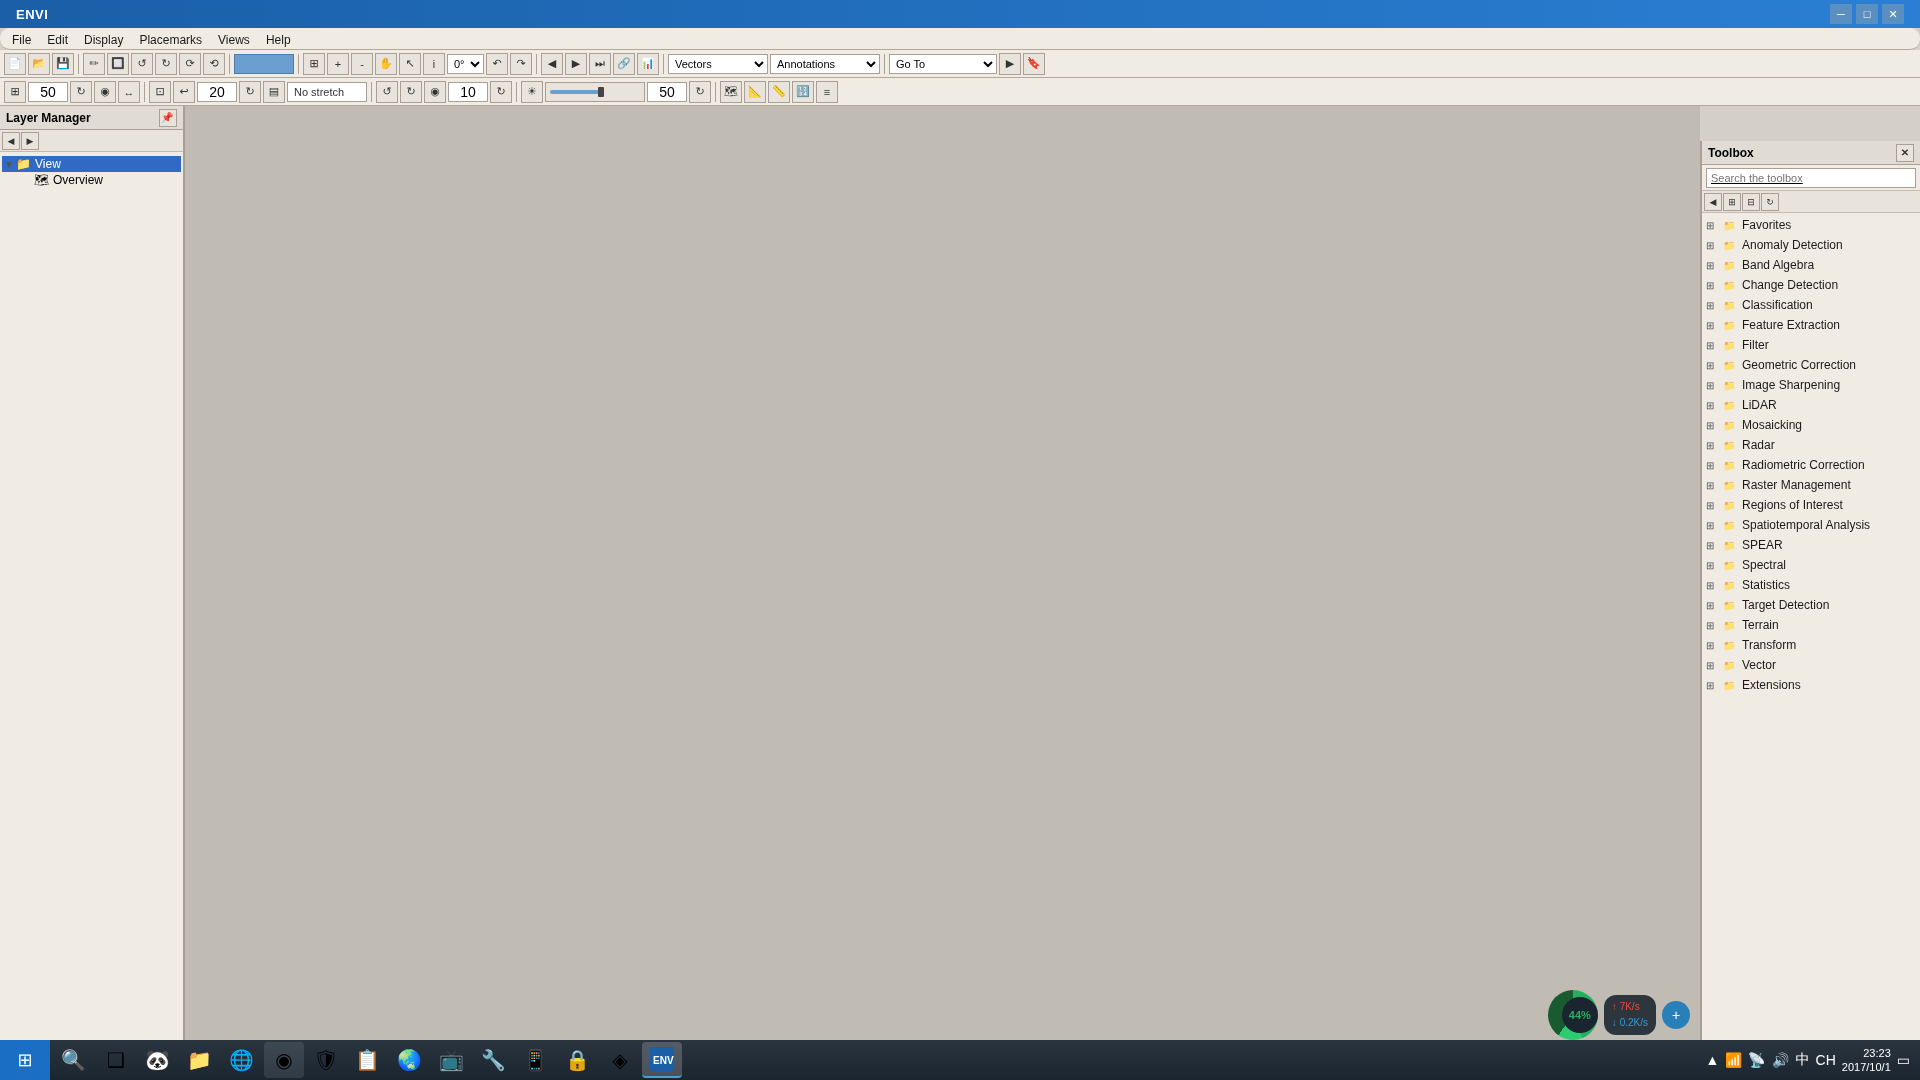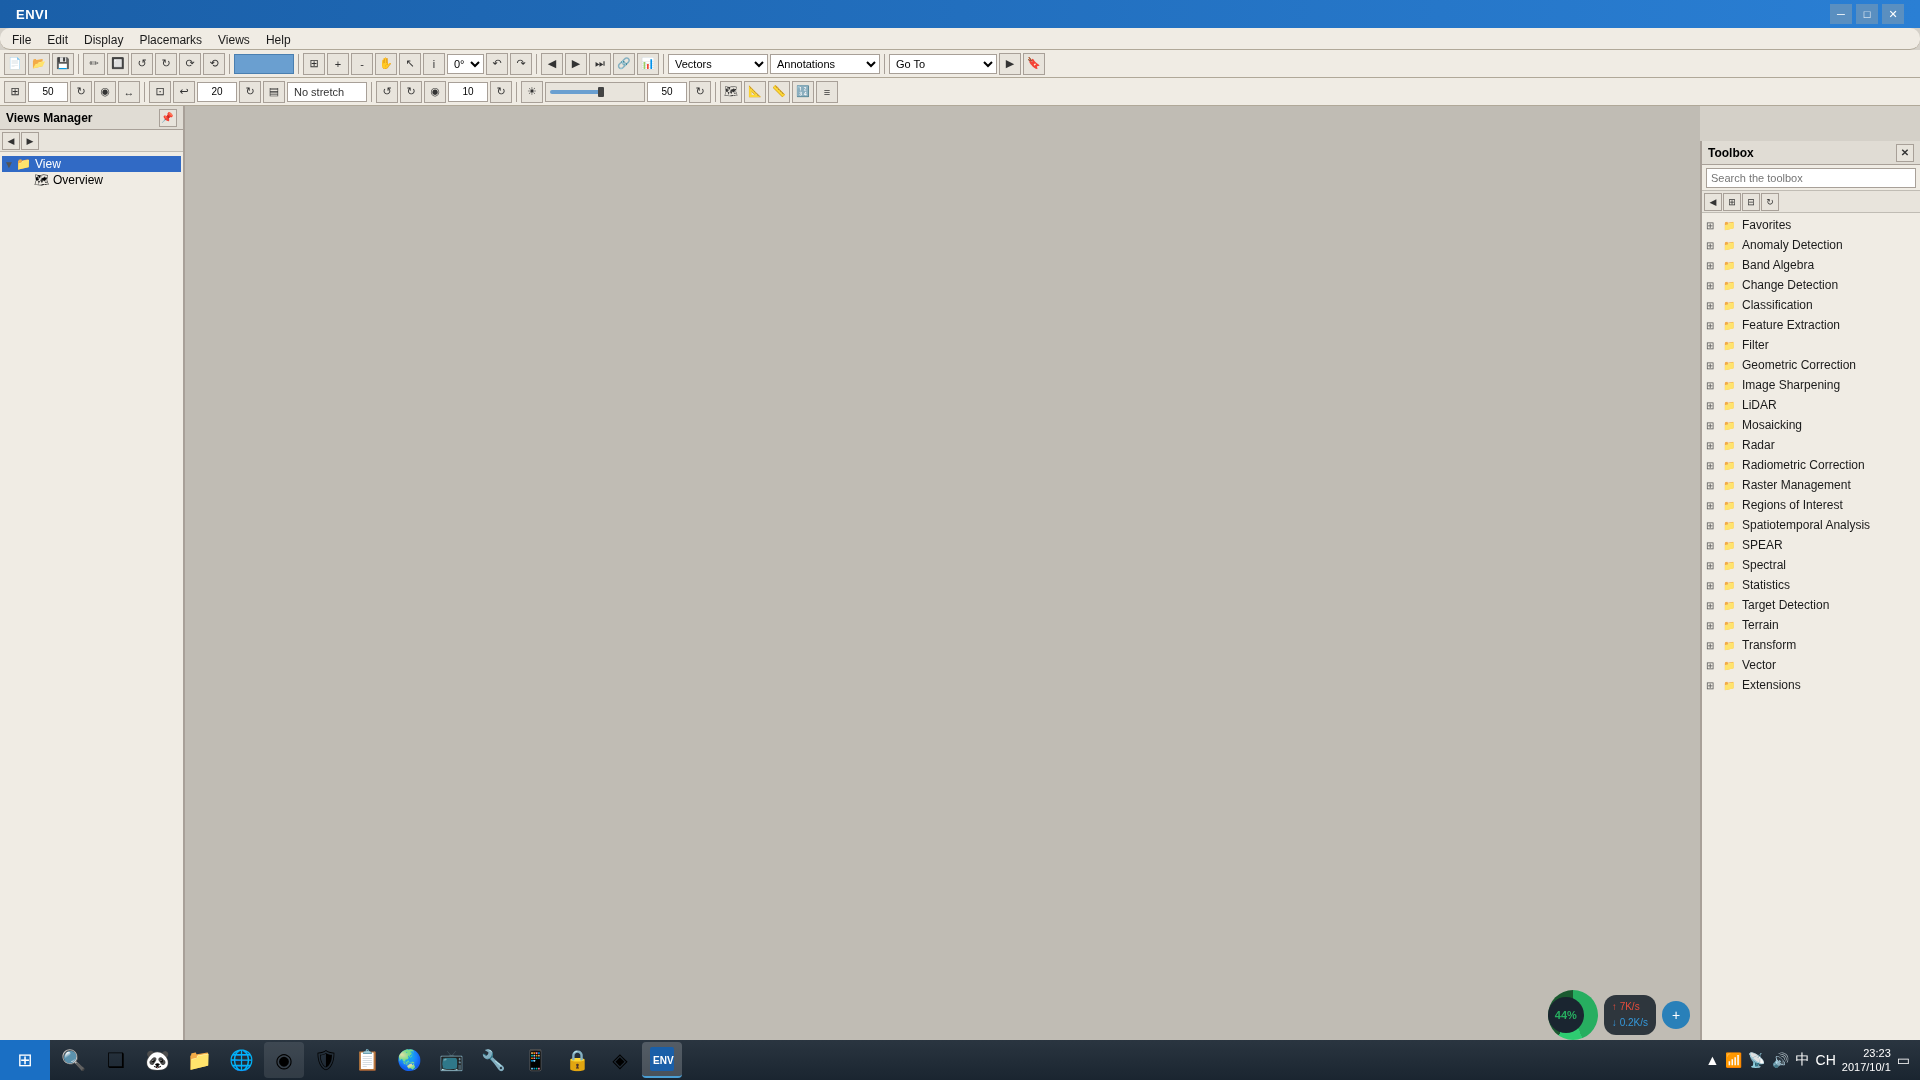--- a/index.html
+++ b/index.html
@@ -62,21 +62,21 @@
       width: 22px; height: 22px; background: #e8e4dc; border: 1px solid #a8a098;
       display: flex; align-items: center; justify-content: center; cursor: pointer;
       font-size: 11px; color: #333;
     }
     .tb-sep { width: 1px; height: 20px; background: #a8a098; margin: 0 2px; }
     .tb-select {
       height: 20px; font-size: 11px; border: 1px solid #a8a098; background: white;
       padding: 0 2px; cursor: pointer;
     }
     .tb-input {
-      height: 20px; width: 40px; font-size: 10px; border: 1px solid #a8a098;
+      height: 20px; width: 40px; font-size: 14px; border: 1px solid #a8a098;
       background: white; padding: 0 2px; text-align: center;
     }
     .tb-label {
       font-size: 11px; color: #333; padding: 0 3px;
       background: white; border: 1px solid #a8a098; height: 20px;
       display: flex; align-items: center; padding: 0 6px; min-width: 80px;
     }
     .tb-blue-box {
       background: #6a9fd0; border: 1px solid #4a7fb0; height: 20px;
       width: 60px; display: flex; align-items: center; justify-content: center;
@@ -158,20 +158,21 @@
       padding: 0 6px;
       border-bottom: 1px solid #a8a098;
       font-size: 12px; font-weight: bold;
     }
     #toolbox-search {
       height: 26px;
       display: flex;
       align-items: center;
       padding: 2px 4px;
       border-bottom: 1px solid #c0bcb4;
+      text-decoration: underline;
     }
     #toolbox-search input {
       flex: 1; height: 20px; font-size: 11px;
       border: 1px solid #a8a098; padding: 0 4px;
       background: white;
     }
     #toolbox-toolbar {
       height: 22px;
       background: #e8e4dc;
       display: flex;
@@ -260,21 +261,21 @@
       position: absolute;
       bottom: 10px;
       right: 10px;
       display: flex;
       align-items: center;
       gap: 6px;
     }
     .cpu-gauge {
       width: 50px; height: 50px; border-radius: 50%;
       background: conic-gradient(#27ae60 0% 44%, #2ecc71 44% 60%, #1a5a30 60% 100%);
-      display: flex; align-items: center; justify-content: flex-start;
+      display: flex; align-items: center; justify-content: flex-end;
       position: relative;
     }
     .cpu-inner {
       width: 36px; height: 36px; border-radius: 50%; background: #1a2530;
       display: flex; align-items: center; justify-content: center;
       color: #27ae60; font-size: 11px; font-weight: bold;
     }
     .net-stats {
       background: rgba(20,30,40,0.85); border-radius: 12px;
       padding: 4px 8px; color: #ccc; font-size: 10px; line-height: 1.6;
@@ -392,21 +393,21 @@
   <div class="tb-btn">📐</div>
   <div class="tb-btn">📏</div>
   <div class="tb-btn">🔢</div>
   <div class="tb-btn">≡</div>
 </div>
 
 <div id="main-content">
 
   <div id="left-panel">
     <div id="layer-manager-header">
-      <span>Views Manager</span>
+      <span>Layer Manager</span>
       <div class="tb-btn" style="width:18px;height:18px;font-size:10px;">📌</div>
     </div>
     <div id="layer-manager-toolbar">
       <div class="tb-btn" style="width:18px;height:18px;font-size:9px;">◀</div>
       <div class="tb-btn" style="width:18px;height:18px;font-size:9px;">▶</div>
     </div>
     <div id="layer-tree">
       <div class="tree-item selected">
         <span class="tree-toggle">▼</span>
         <span class="tree-icon folder-icon">📁</span>

